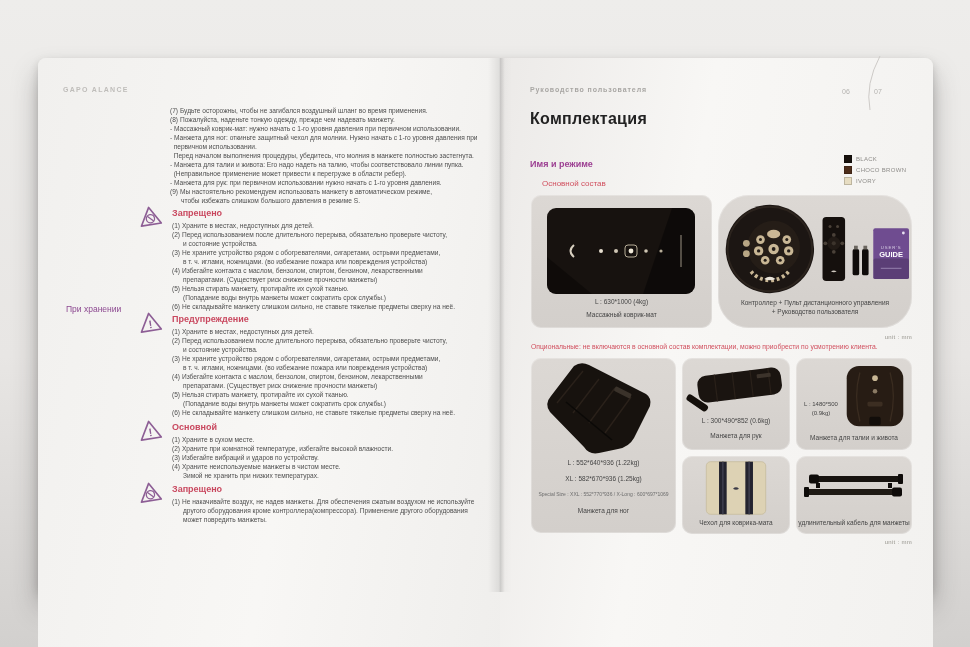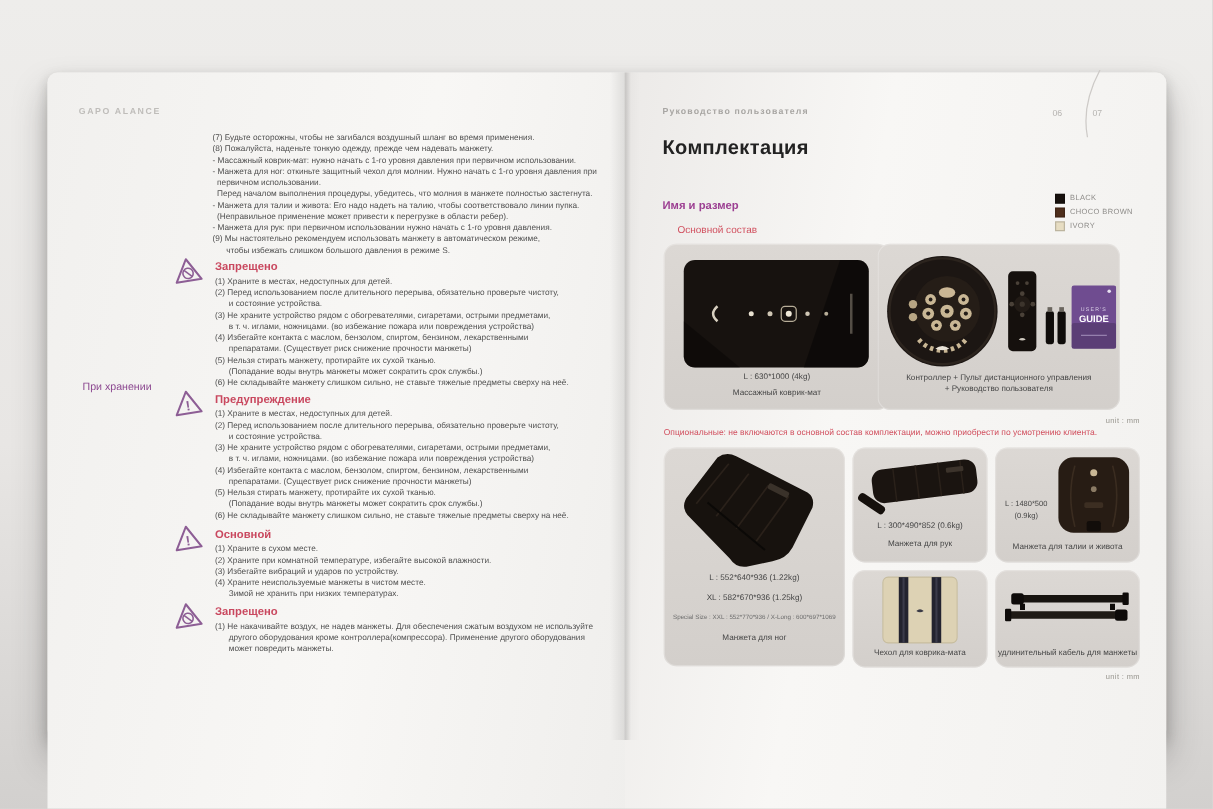--- a/index.html
+++ b/index.html
@@ -137,21 +137,21 @@
 
     <div class="page right">
       <div class="rp-header">Руководство пользователя</div>
       <div class="pageno pn-left">06</div>
       <div class="pageno pn-right">07</div>
       <svg class="corner-line" viewBox="0 0 36 54">
         <path d="M30 0 Q15 28 20 54" stroke="#cdcac7" stroke-width="1" fill="none"></path>
       </svg>
 
       <div class="rp-title">Комплектация</div>
-      <div class="sub1">Имя и размер</div>
+      <div class="sub1">Имя и режиме</div>
       <div class="sub2">Основной состав</div>
 
       <div class="legend">
         <div class="leg-row">
           <div class="leg-sw" style="background: rgb(23, 17, 13);"></div>
           <div class="leg-label">BLACK</div>
         </div>
         <div class="leg-row">
           <div class="leg-sw" style="background: rgb(78, 46, 27);"></div>
           <div class="leg-label">CHOCO BROWN</div>
@@ -173,21 +173,21 @@
           <rect x="79" y="38" width="12" height="12" rx="3" fill="none" stroke="#b7ad98" stroke-width="1"></rect>
           <circle cx="85" cy="44" r="2.4" fill="#efe8d8"></circle>
           <circle cx="100" cy="44" r="1.8" fill="#cfc6b4"></circle>
           <circle cx="115" cy="44" r="1.6" fill="#b7ad98"></circle>
           <rect x="134" y="28" width="2" height="32" fill="#8f8778" opacity=".55"></rect>
         </svg>
         <div class="cap" style="top:102px;">L : 630*1000 (4kg)</div>
         <div class="cap" style="top:115px;">Массажный коврик-мат</div>
       </div>
 
-      <div class="pbox" style="left:202px;top:137px;width:194px;height:133px;">
+      <div class="pbox" style="left:218px;top:137px;width:194px;height:133px;border-radius:31px;">
         <svg class="gfx" style="left:3px;top:5px;" width="188" height="98" viewBox="0 0 200 104">
           <circle cx="52" cy="52" r="47" fill="#1c1613"></circle>
           <circle cx="52" cy="52" r="45" fill="none" stroke="#2c241e" stroke-width="2"></circle>
           <circle cx="56" cy="50" r="28" fill="#251d17"></circle>
           <ellipse cx="56" cy="36" rx="7" ry="4.5" fill="#cbb795"></ellipse>
           <circle cx="42" cy="42" r="4.6" fill="#c9b795"></circle>
             <circle cx="42" cy="42" r="1.6" fill="#241d18"></circle>
           <circle cx="70" cy="42" r="4.6" fill="#c9b795"></circle>
             <circle cx="70" cy="42" r="1.6" fill="#241d18"></circle>
           <circle cx="40" cy="54" r="5" fill="#c9b795"></circle>

